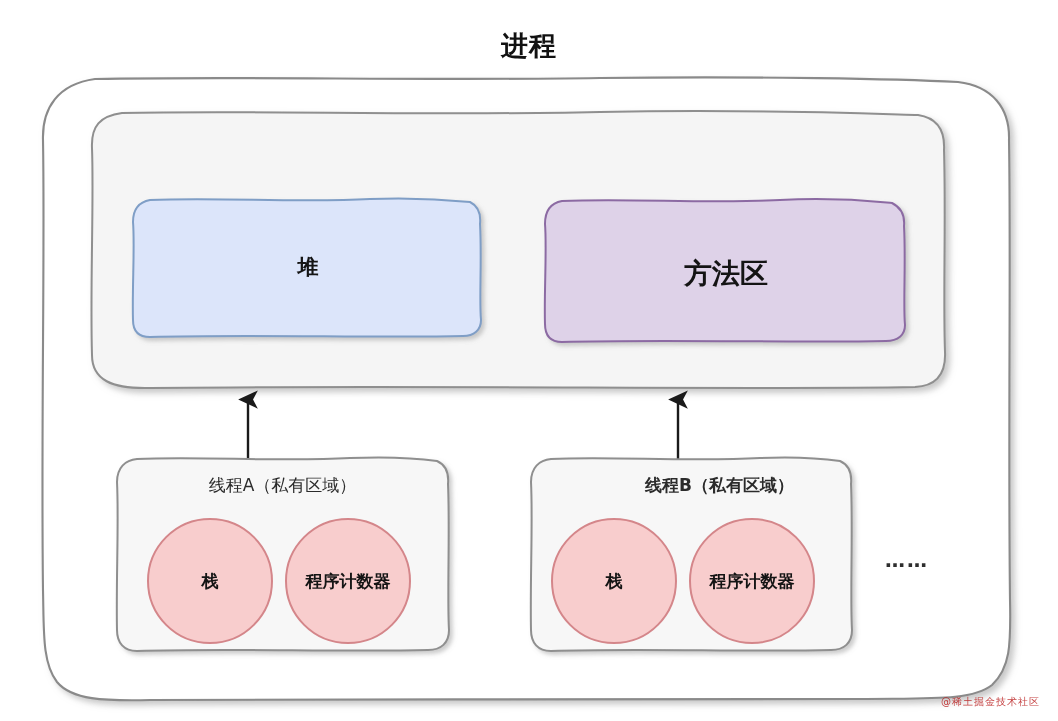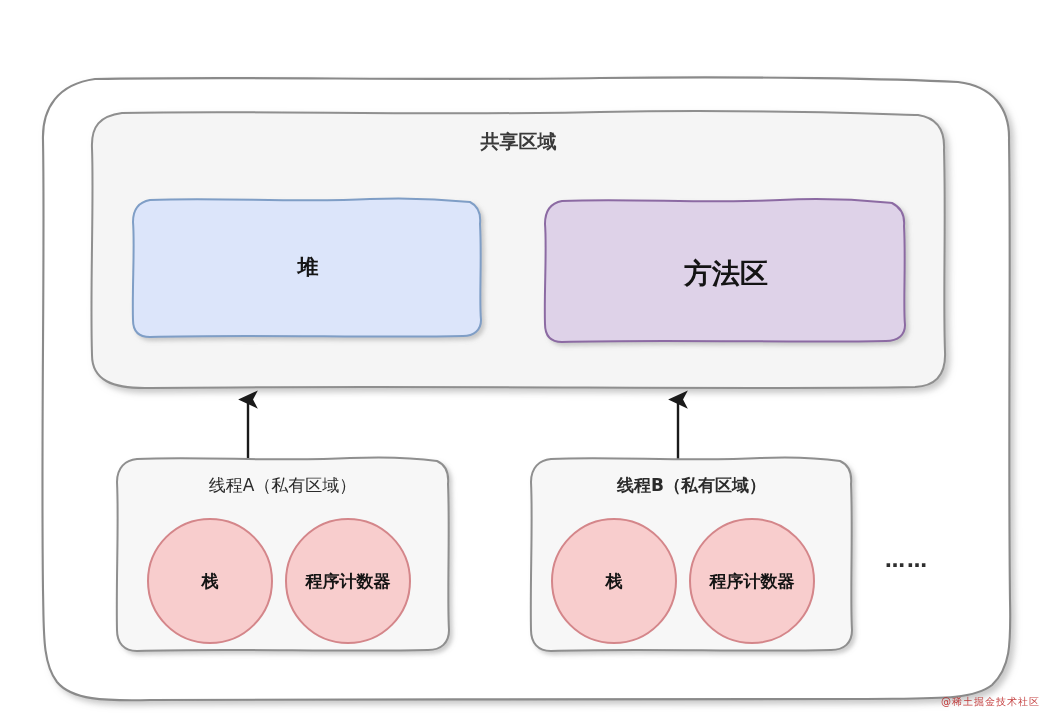--- a/index.html
+++ b/index.html
@@ -80,20 +80,21 @@
     font-weight: 400;
     color: #2b2b2b;
   }
   .lbl-thread-b {
     left: 531px;
     top: 476px;
     width: 321px;
     font-size: 17px;
     font-weight: 700;
     color: #2b2b2b;
+    padding-left: 28px;
   }
   .lbl-circle {
     font-size: 17px;
     font-weight: 700;
     color: #141414;
   }
   .lbl-a-stack   { left: 147px; top: 572px; width: 126px; }
   .lbl-a-pc      { left: 284px; top: 572px; width: 128px; }
   .lbl-b-stack   { left: 551px; top: 572px; width: 126px; }
   .lbl-b-pc      { left: 688px; top: 572px; width: 128px; }
@@ -119,20 +120,21 @@
     letter-spacing: 1px;
     opacity: 0.85;
     white-space: nowrap;
   }
 </style>
 </head>
 <body>
 
 <div id="diagram-root">
 
+  <div class="diagram-title">进程</div>
 
   <svg id="sketch-layer" viewBox="0 0 1058 721" xmlns="http://www.w3.org/2000/svg">
     <defs>
       <filter id="softshadow" x="-20%" y="-20%" width="150%" height="150%">
         <feDropShadow dx="4" dy="4" stdDeviation="3" flood-color="#9a9a9a" flood-opacity="0.55"></feDropShadow>
       </filter>
       <filter id="softshadow-sm" x="-20%" y="-20%" width="150%" height="150%">
         <feDropShadow dx="3" dy="3" stdDeviation="2.2" flood-color="#9a9a9a" flood-opacity="0.5"></feDropShadow>
       </filter>
       <marker id="arrowhead" markerWidth="9" markerHeight="9" refX="4.2" refY="4.5" orient="auto" markerUnits="strokeWidth">
@@ -225,21 +227,20 @@
                C 852,643 844,650 831,650
                C 750,652 630,648 551,651
                C 538,651 531,643 531,630
                C 530,580 533,520 531,482
                C 531,468 539,460 551,459 Z"></path>
       <ellipse cx="614" cy="581" rx="62" ry="62" fill="#f8cdcd" stroke="#d4868a" stroke-width="2"></ellipse>
       <ellipse cx="752" cy="581" rx="62" ry="62" fill="#f8cdcd" stroke="#d4868a" stroke-width="2"></ellipse>
     </g>
   </svg>
 
-  <div class="lbl lbl-shared">共享区域</div>
 
   <div class="lbl lbl-heap">堆</div>
 
   <div class="lbl lbl-method">方法区</div>
 
   <div class="lbl lbl-thread-a">线程A（私有区域）</div>
 
   <div class="lbl lbl-thread-b">线程B（私有区域）</div>
 
   <div class="lbl lbl-circle lbl-a-stack">栈</div>

